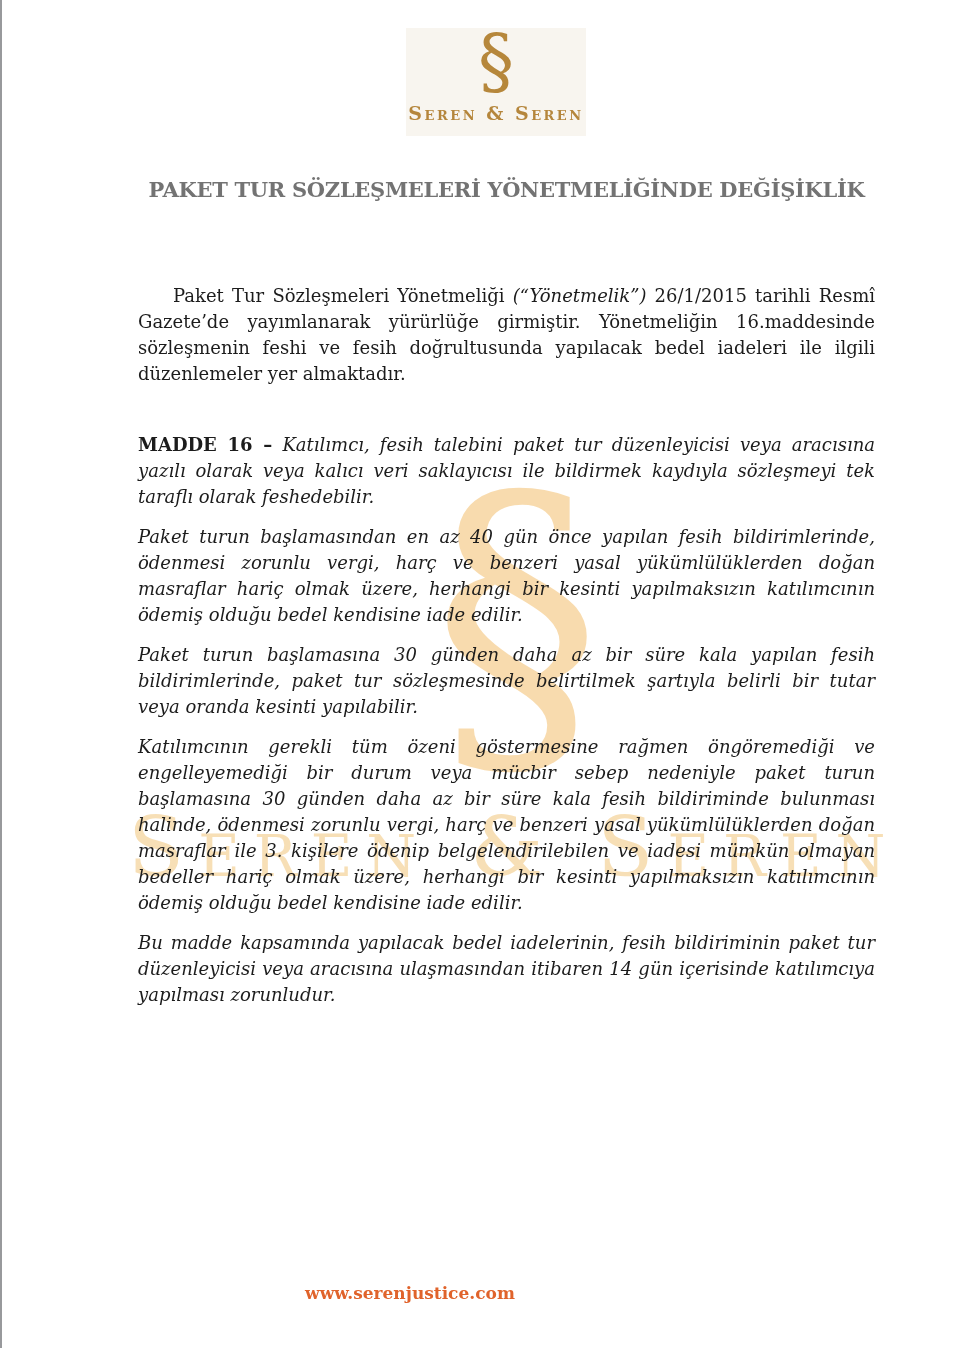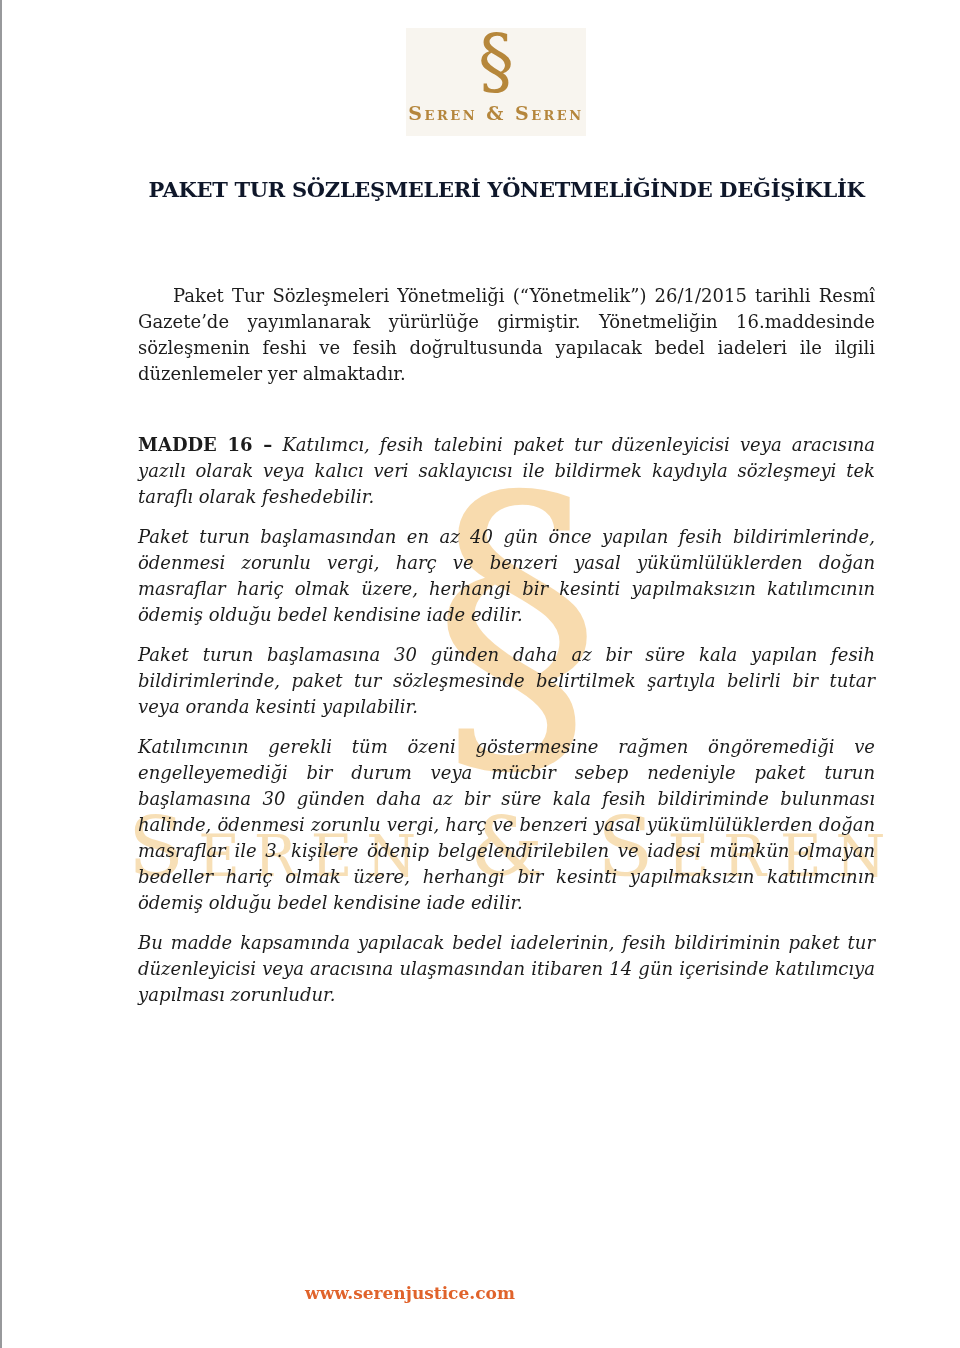--- a/index.html
+++ b/index.html
@@ -56,37 +56,37 @@
     z-index:0;
     user-select:none;
   }
   
   .doc-title{
     position:absolute;left:138px;top:175px;width:737px;
     text-align:center;
     font-weight:bold;
     font-size:21px;line-height:29px;
     letter-spacing:-0.3px;
-    color:#0f172a;
+    color:#737373;
     z-index:1;
   }
   .body-text{
     position:absolute;left:138px;top:283px;width:737px;
     font-size:18px;line-height:26px;
     color:#1c1c1c;
     text-align:justify;
     z-index:1;
   }
   .body-text p{margin:0;}
   .para-intro{text-indent:35px;}
   .para-madde{margin-top:45px !important;}
   .para{margin-top:14px !important;font-style:italic;}
   .madde-label{font-weight:bold;font-style:normal;}
   .madde-body{font-style:italic;}
-  .italic-inline{}
+  .italic-inline{font-style:italic;}
   
   .footer-url{
     position:absolute;left:0;top:1283px;width:820px;
     text-align:center;
     font-weight:bold;
     font-size:17px;
     color:#e0632b;
     z-index:1;
   }
 </style>

